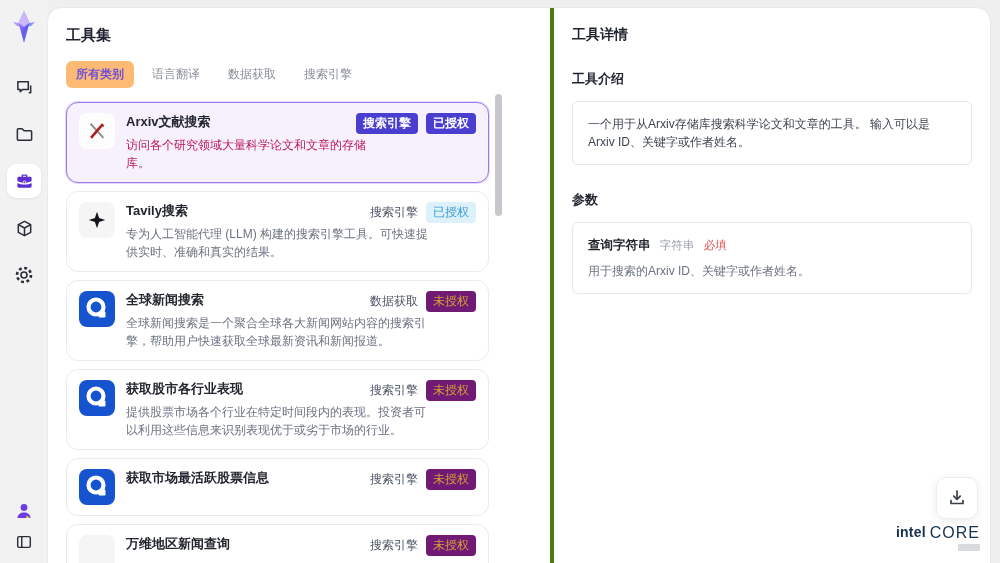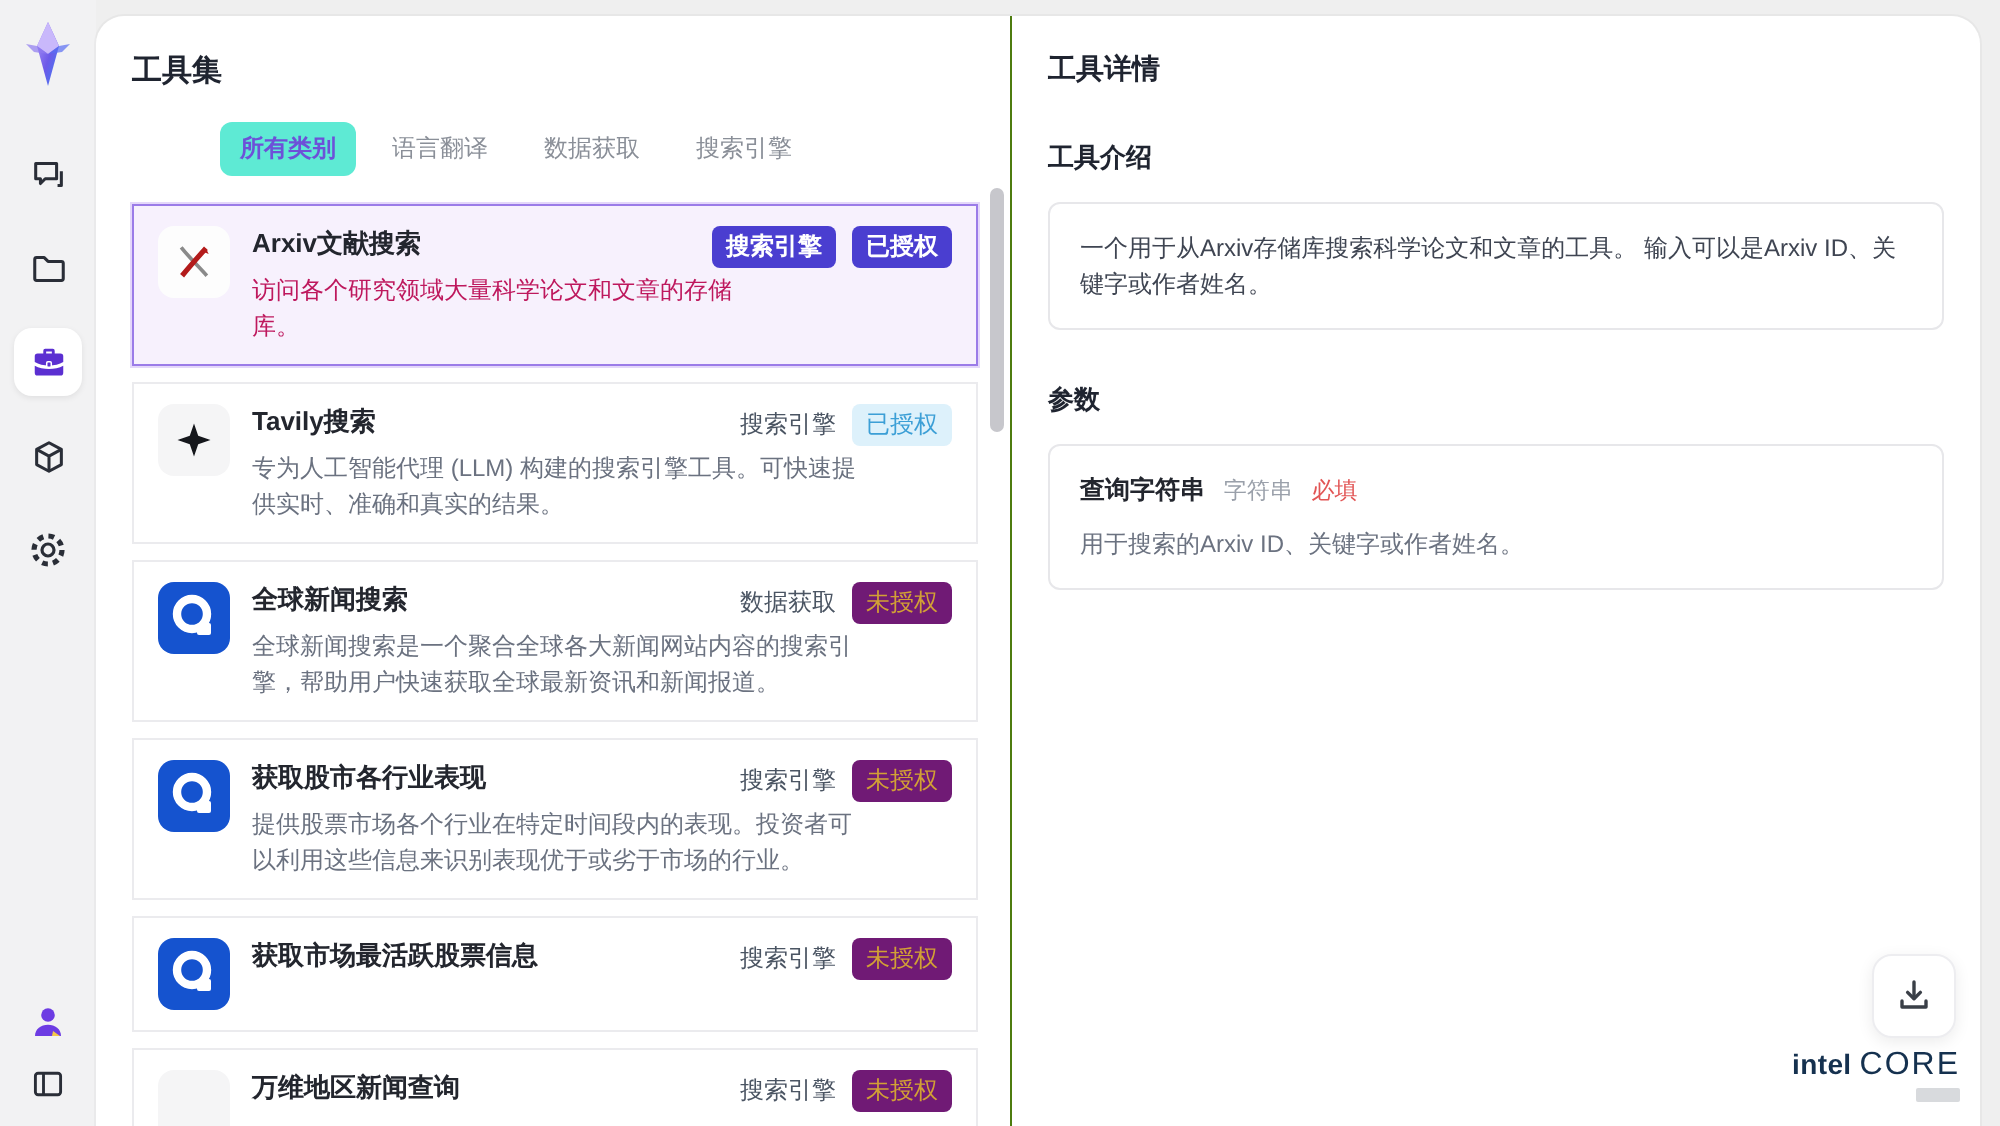--- a/index.html
+++ b/index.html
@@ -16,33 +16,33 @@
   .rail .logo { width:30px; height:34px; margin-bottom:26px; }
   .rail-btn {
     width:34px; height:34px; border-radius:9px; display:flex; align-items:center;
     justify-content:center; margin-bottom:13px; cursor:pointer;
   }
   .rail-btn.active { background:#ffffff; box-shadow:0 1px 3px rgba(0,0,0,.08); }
   .rail-bottom { margin-top:auto; display:flex; flex-direction:column; align-items:center; gap:12px; }
   
   .main {
     flex:1; margin:8px 10px 0 0; background:#ffffff; border-radius:14px 14px 0 0;
-    display:flex; overflow:hidden; box-shadow:0 0 0 1px rgba(0,0,0,.03);
+    display:flex; overflow:hidden; box-shadow:0 0 0 1px rgba(0,0,0,.03);gap:45px;
   }
   
   .list-panel { width:457px; flex:0 0 457px; padding:18px 16px 0 18px; position:relative; }
   .list-title { font-size:15px; font-weight:bold; margin-bottom:16px; }
   .tabs { display:flex; align-items:center; gap:8px; margin-bottom:14px; }
   .tab {
     font-size:12px; color:#8a8f98; padding:5px 10px; border-radius:6px; cursor:pointer; white-space:nowrap;
   }
-  .tab.active { color:#6d51d8; background:#5eead4; font-weight:bold;margin-left:44px; }
+  .tab.active { color:#6d51d8; background:#fdba74; font-weight:bold; }
   .cards { display:flex; flex-direction:column; gap:8px; }
   .tool-card {
-    position:relative; background:#fff; border:1px solid #ebebee; border-radius:0;
+    position:relative; background:#fff; border:1px solid #ebebee; border-radius:12px;
     padding:10px 12px; display:flex; gap:11px; cursor:pointer;
   }
   .tool-card.selected { background:#f7f1fd; border-color:#9b7ce8; box-shadow:0 0 0 1px #e4d8fa; }
   .tool-icon {
     width:36px; height:36px; border-radius:8px; flex:0 0 36px; display:flex;
     align-items:center; justify-content:center; background:#f5f5f6; overflow:hidden;
   }
   .tool-icon.white { background:#fdfdfd; }
   .tool-icon.blue { background:#1553cf; }
   .tool-body { flex:1; min-width:0; }
@@ -51,21 +51,21 @@
   .tool-card.selected .tool-desc { max-width:250px; color:#be185d; }
   .tool-badges { position:absolute; top:10px; right:12px; display:flex; gap:8px; align-items:center; }
   .badge { font-size:12px; border-radius:4px; padding:2px 7px; white-space:nowrap; }
   .badge.v-purple { background:#4a3ed0; color:#ffffff; font-weight:bold; }
   .badge.v-plain { background:none; color:#4b5563; padding:2px 0; }
   .badge.v-blue { background:#ddf1fb; color:#3c9fd6; }
   .badge.v-yellow { background:#701a75; color:#d2a035; }
   .scrollbar-track { position:absolute; right:3px; top:86px; width:7px; height:460px; }
   .scrollbar-thumb { width:7px; height:122px; border-radius:4px; background:#c7c7cc; cursor:pointer; }
   
-  .detail-panel { flex:1; border-left:1px solid #4d7c0f; padding:18px 18px 0 18px; position:relative; }
+  .detail-panel { flex:1; border-left:4px solid #4d7c0f; padding:18px 18px 0 18px; position:relative; }
   .detail-title { font-size:14px; font-weight:bold; margin-bottom:26px; }
   .section-heading { font-size:13px; font-weight:bold; margin-bottom:13px; }
   .info-box {
     border:1px solid #e7e7ea; border-radius:6px; padding:13px 15px; font-size:12px;
     color:#3f4552; line-height:18px; margin-bottom:26px; background:#fff;
   }
   .param-line { margin-bottom:8px; }
   .param-name { font-size:12.5px; font-weight:bold; color:#23262e; }
   .param-type { font-size:11.5px; color:#9aa0aa; margin-left:6px; }
   .param-required { font-size:11.5px; color:#e25555; margin-left:6px; }

